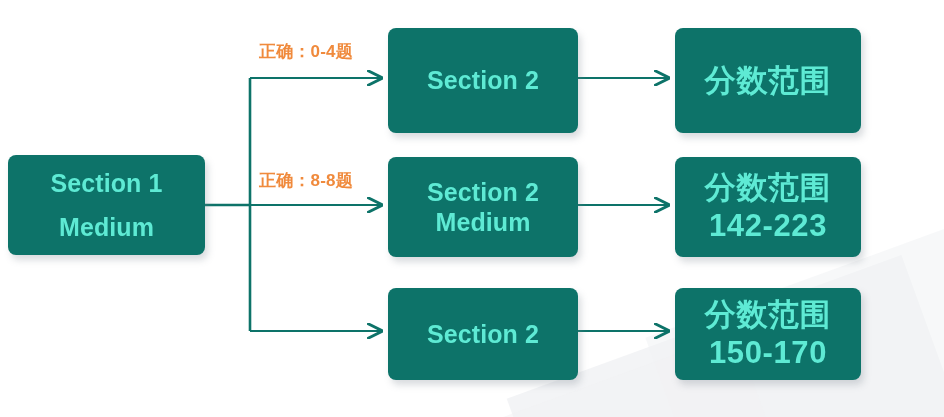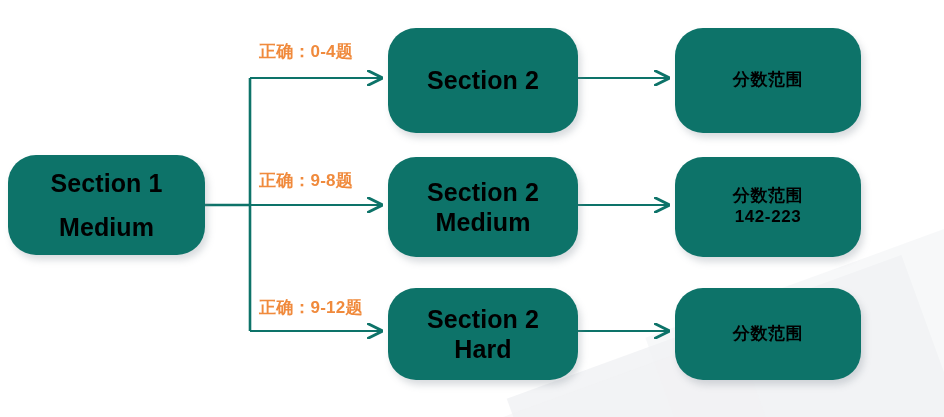--- a/index.html
+++ b/index.html
@@ -56,42 +56,42 @@
     left: 0;
     top: 0;
     width: 944px;
     height: 417px;
   }
 
   
   .node {
     position: absolute;
     background: #0d7369;
-    color: #000000;
-    border-radius: 28px;
+    color: #5eead4;
+    border-radius: 8px;
     box-shadow: 3px 5px 7px rgba(130,140,150,.30);
     display: flex;
     flex-direction: column;
     align-items: center;
     justify-content: center;
     text-align: center;
     box-sizing: border-box;
     line-height: 1.22;
   }
   .node .ln {
     display: block;
     white-space: nowrap;
   }
   .node.latin .ln {
     font-size: 25px;
     font-weight: 700;
     letter-spacing: .1px;
   }
   .node.cjk .ln {
-    font-size: 17px;
+    font-size: 31px;
     font-weight: 700;
     letter-spacing: .6px;
   }
 
   
   #node-s1 { left: 8px;   top: 155px; width: 197px; height: 100px; gap: 13px; }
   
   #node-s2-easy   { left: 388px; top: 28px;  width: 190px; height: 105px; }
   #node-s2-medium { left: 388px; top: 157px; width: 190px; height: 100px; }
   #node-s2-hard   { left: 388px; top: 288px; width: 190px; height: 92px; }
@@ -142,39 +142,38 @@
     <path d="M 578 205 L 668 205" fill="none" stroke="#0d7369" stroke-width="2.2" marker-end="url(#arrow)"></path>
     <path d="M 578 331 L 668 331" fill="none" stroke="#0d7369" stroke-width="2.2" marker-end="url(#arrow)"></path>
   </svg>
 
   <div class="node latin" id="node-s1">
     <span class="ln">Section 1</span>
     <span class="ln">Medium</span>
   </div>
 
   <div class="branch-label" id="label-easy">正确：0-4题</div>
-  <div class="branch-label" id="label-medium">正确：9-8题</div>
-  <div class="branch-label" id="label-hard">正确：9-12题</div>
+  <div class="branch-label" id="label-medium">正确：8-8题</div>
 
   <div class="node latin" id="node-s2-easy">
     <span class="ln">Section 2</span>
   </div>
   <div class="node latin" id="node-s2-medium">
     <span class="ln">Section 2</span>
     <span class="ln">Medium</span>
   </div>
   <div class="node latin" id="node-s2-hard">
     <span class="ln">Section 2</span>
-    <span class="ln">Hard</span>
   </div>
 
   <div class="node cjk" id="node-score-1">
     <span class="ln">分数范围</span>
   </div>
   <div class="node cjk" id="node-score-2">
     <span class="ln">分数范围</span>
     <span class="ln">142-223</span>
   </div>
   <div class="node cjk" id="node-score-3">
     <span class="ln">分数范围</span>
+    <span class="ln">150-170</span>
   </div>
 
 </div>
 
 </body></html>

